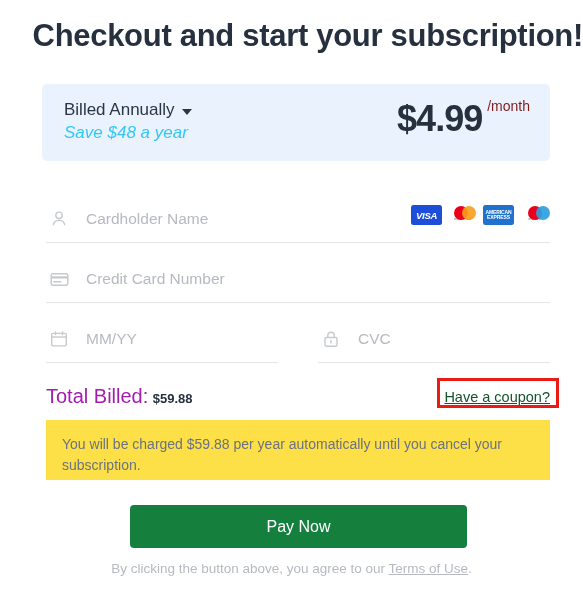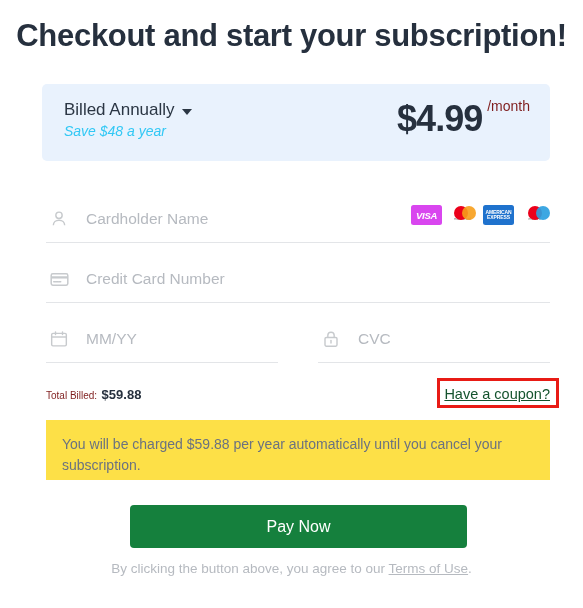--- a/index.html
+++ b/index.html
@@ -20,21 +20,21 @@
     width: 583px;
     height: 608px;
   }
 
   
   .page-title {
     position: absolute;
     left: 0;
     top: 18px;
     width: 583px;
-    text-align: center;
+    text-align: right;
     font-size: 31px;
     font-weight: bold;
     color: #26303e;
     letter-spacing: -0.3px;
   }
 
   
   .plan-banner {
     position: absolute;
     left: 42px;
@@ -61,21 +61,21 @@
     margin-left: 7px;
     margin-top: 3px;
     width: 0;
     height: 0;
     border-left: 5px solid transparent;
     border-right: 5px solid transparent;
     border-top: 6px solid #2b3644;
   }
   .plan-save {
     margin-top: 3px;
-    font-size: 14px;
+    font-size: 17px;
     font-style: italic;
     color: #32c8f5;
   }
   .plan-price {
     position: absolute;
     right: 20px;
     top: 14px;
     display: flex;
     align-items: flex-start;
   }
@@ -148,21 +148,21 @@
   }
   .brand {
     width: 31px;
     height: 20px;
     border-radius: 2.5px;
     display: flex;
     align-items: center;
     justify-content: center;
     overflow: hidden;
   }
-  .brand-visa { background: #d946ef; margin-left: 36px; }
+  .brand-visa { background: #1d4ed8; margin-left: 36px; }
   .brand-visa .txt {
     color: #ffffff;
     font-size: 9.5px;
     font-weight: bold;
     font-style: italic;
     letter-spacing: -0.3px;
   }
   .brand-plain { background: #ffffff; }
   .brand-amex { background: #1f72cd; }
   .brand-amex .txt {
@@ -202,22 +202,22 @@
   .total-row {
     position: absolute;
     left: 46px;
     top: 385px;
     width: 504px;
     display: flex;
     align-items: center;
     justify-content: space-between;
   }
   .total-label {
-    font-size: 10px;
-    color: #7f1d1d;
+    font-size: 20px;
+    color: #a21caf;
   }
   .total-amount {
     font-size: 13px;
     font-weight: bold;
     color: #26303e;
   }
   .coupon-link {
     font-size: 14.5px;
     color: #14532d;
     text-decoration: underline;

